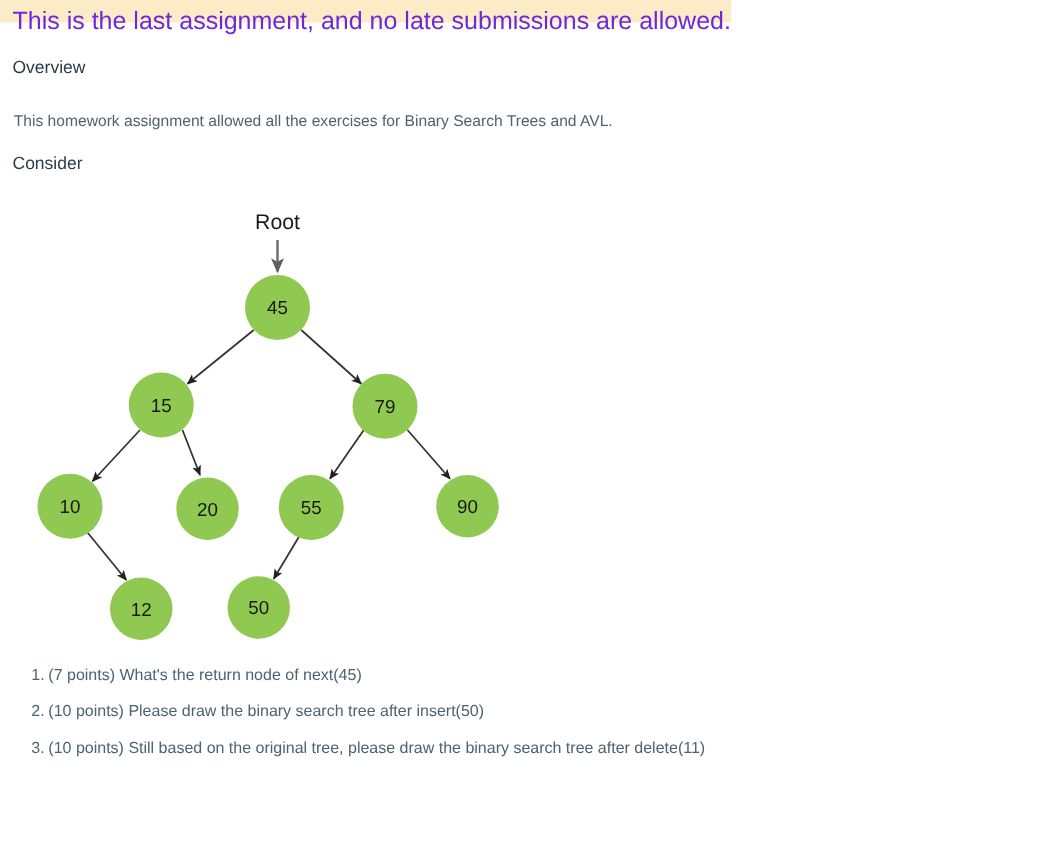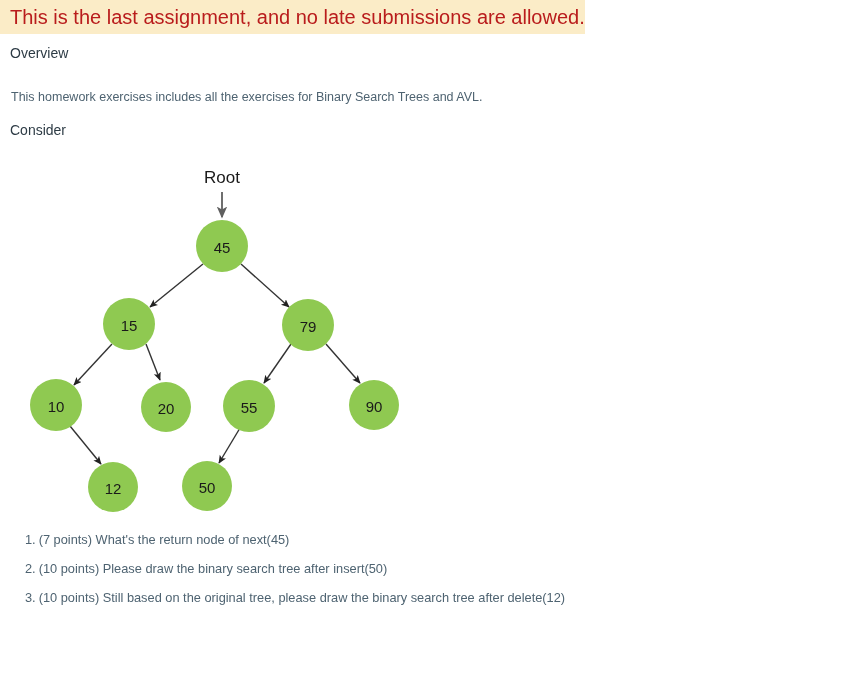--- a/index.html
+++ b/index.html
@@ -14,26 +14,26 @@
     overflow: hidden;
     font-family: "Liberation Sans", sans-serif;
     -webkit-font-smoothing: antialiased;
   }
 
   
   .banner {
     position: absolute;
     left: 0;
     top: 0;
-    height: 34px;
+    height: 18px;
     line-height: 34px;
     padding: 0 0 0 10px;
     box-sizing: border-box;
     background: #fbecc7;
-    color: #b91c1c;
+    color: #6d28d9;
     font-size: 20px;
     font-weight: 400;
     white-space: nowrap;
     display: inline-block;
   }
 
   
   .heading {
     position: absolute;
     left: 10px;
@@ -106,21 +106,21 @@
   }
   .problem-number { margin-right: 3px; }
 </style>
 </head>
 <body>
 
 <div class="banner">This is the last assignment, and no late submissions are allowed.</div>
 
 <div class="heading" id="heading-overview">Overview</div>
 
-<div class="body-text" id="overview-paragraph">This homework exercises includes all the exercises for Binary Search Trees and AVL.</div>
+<div class="body-text" id="overview-paragraph">This homework assignment allowed all the exercises for Binary Search Trees and AVL.</div>
 
 <div class="heading" id="heading-problems">Consider</div>
 
 <div id="tree-figure">
   <svg width="450" height="370" viewBox="0 0 450 370" xmlns="http://www.w3.org/2000/svg">
     <defs>
       <marker id="arrowhead-dark" markerWidth="7" markerHeight="7" refX="5.4" refY="2.6" orient="auto">
         <path d="M0,0 L6,2.6 L0,5.2 L1.4,2.6 Z" fill="#222222"></path>
       </marker>
       <marker id="arrowhead-gray" markerWidth="7" markerHeight="7" refX="5.2" refY="2.6" orient="auto">
@@ -184,15 +184,15 @@
 </div>
 
 <div id="problem-list">
   <div class="problem-item">
     <span class="problem-number">1.</span><span>(7 points) What's the return node of next(45)</span>
   </div>
   <div class="problem-item">
     <span class="problem-number">2.</span><span>(10 points) Please draw the binary search tree after insert(50)</span>
   </div>
   <div class="problem-item">
-    <span class="problem-number">3.</span><span>(10 points) Still based on the original tree, please draw the binary search tree after delete(12)</span>
+    <span class="problem-number">3.</span><span>(10 points) Still based on the original tree, please draw the binary search tree after delete(11)</span>
   </div>
 </div>
 
 </body></html>

